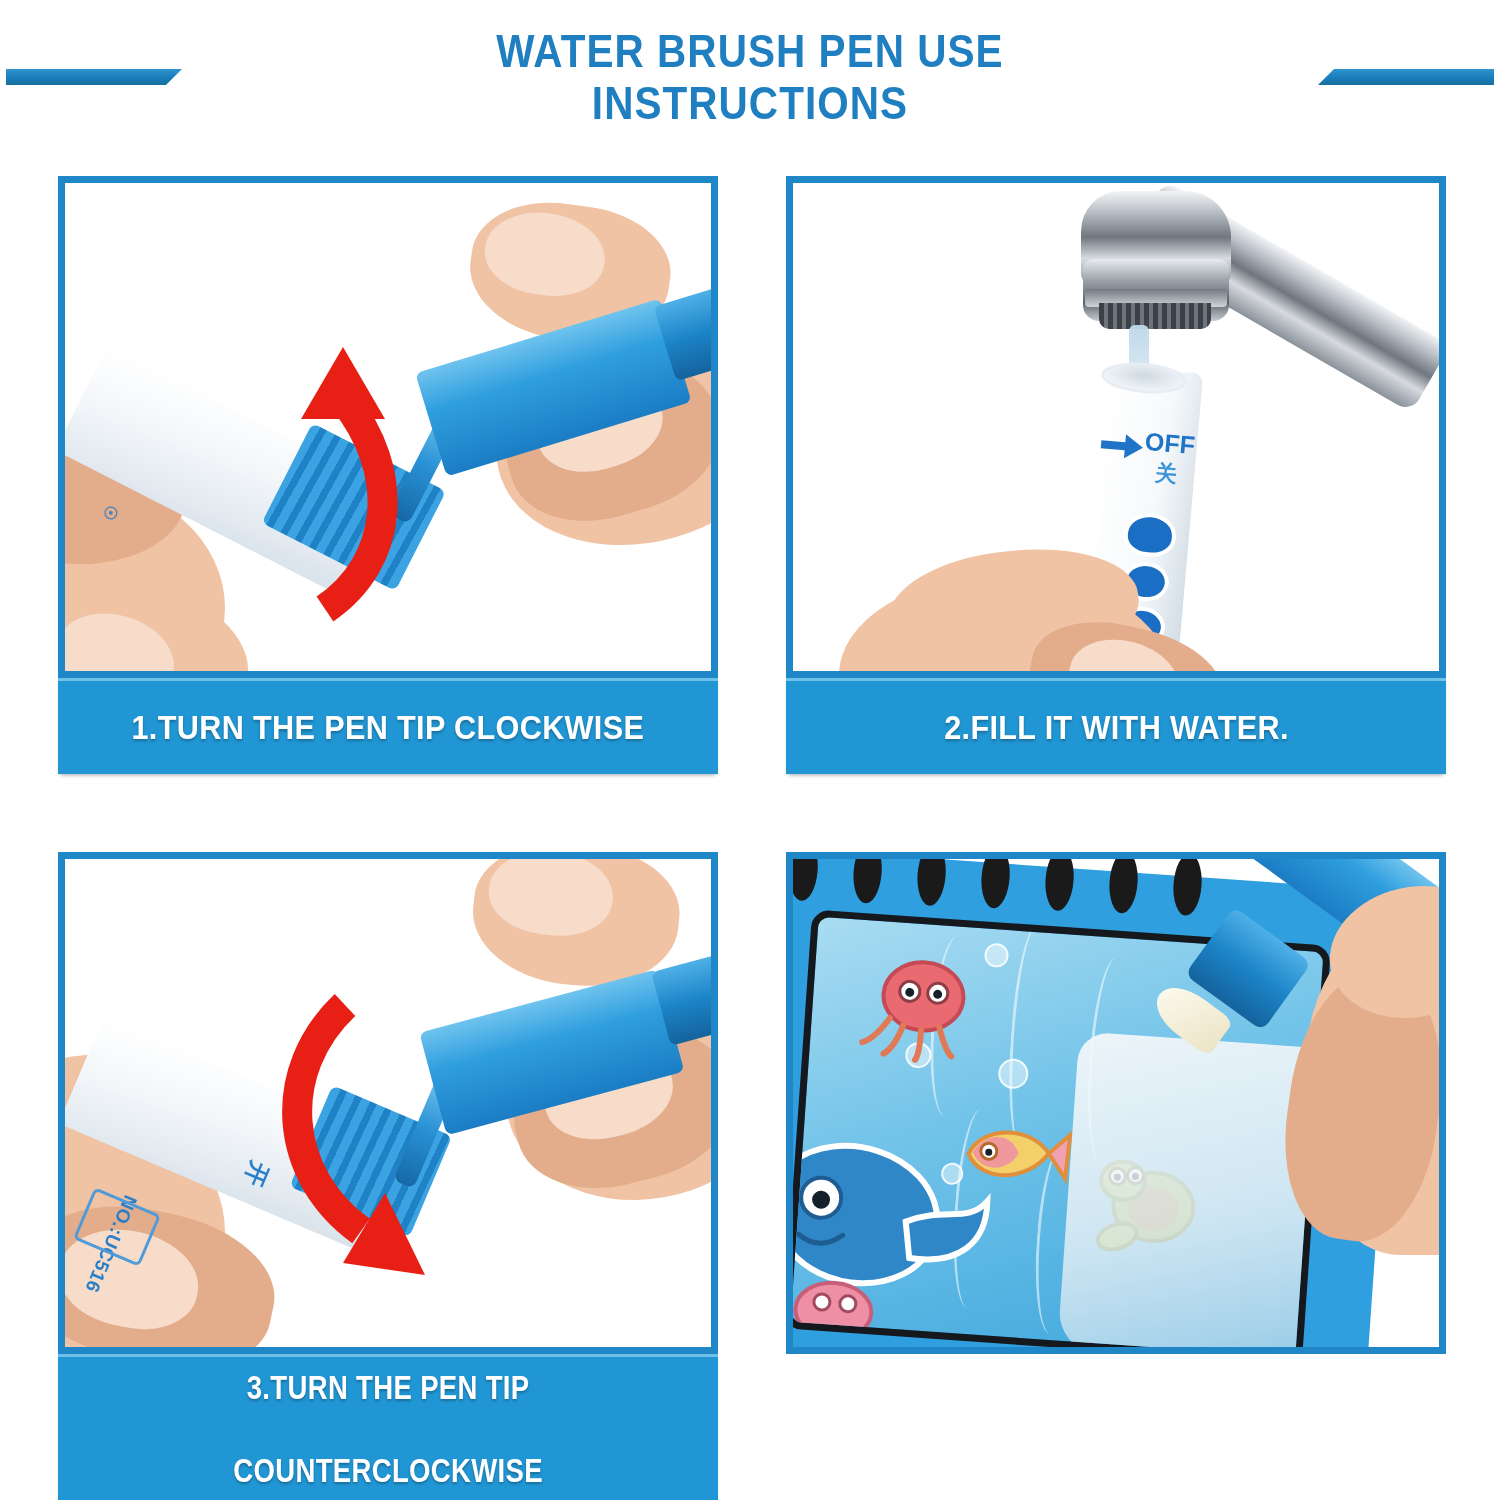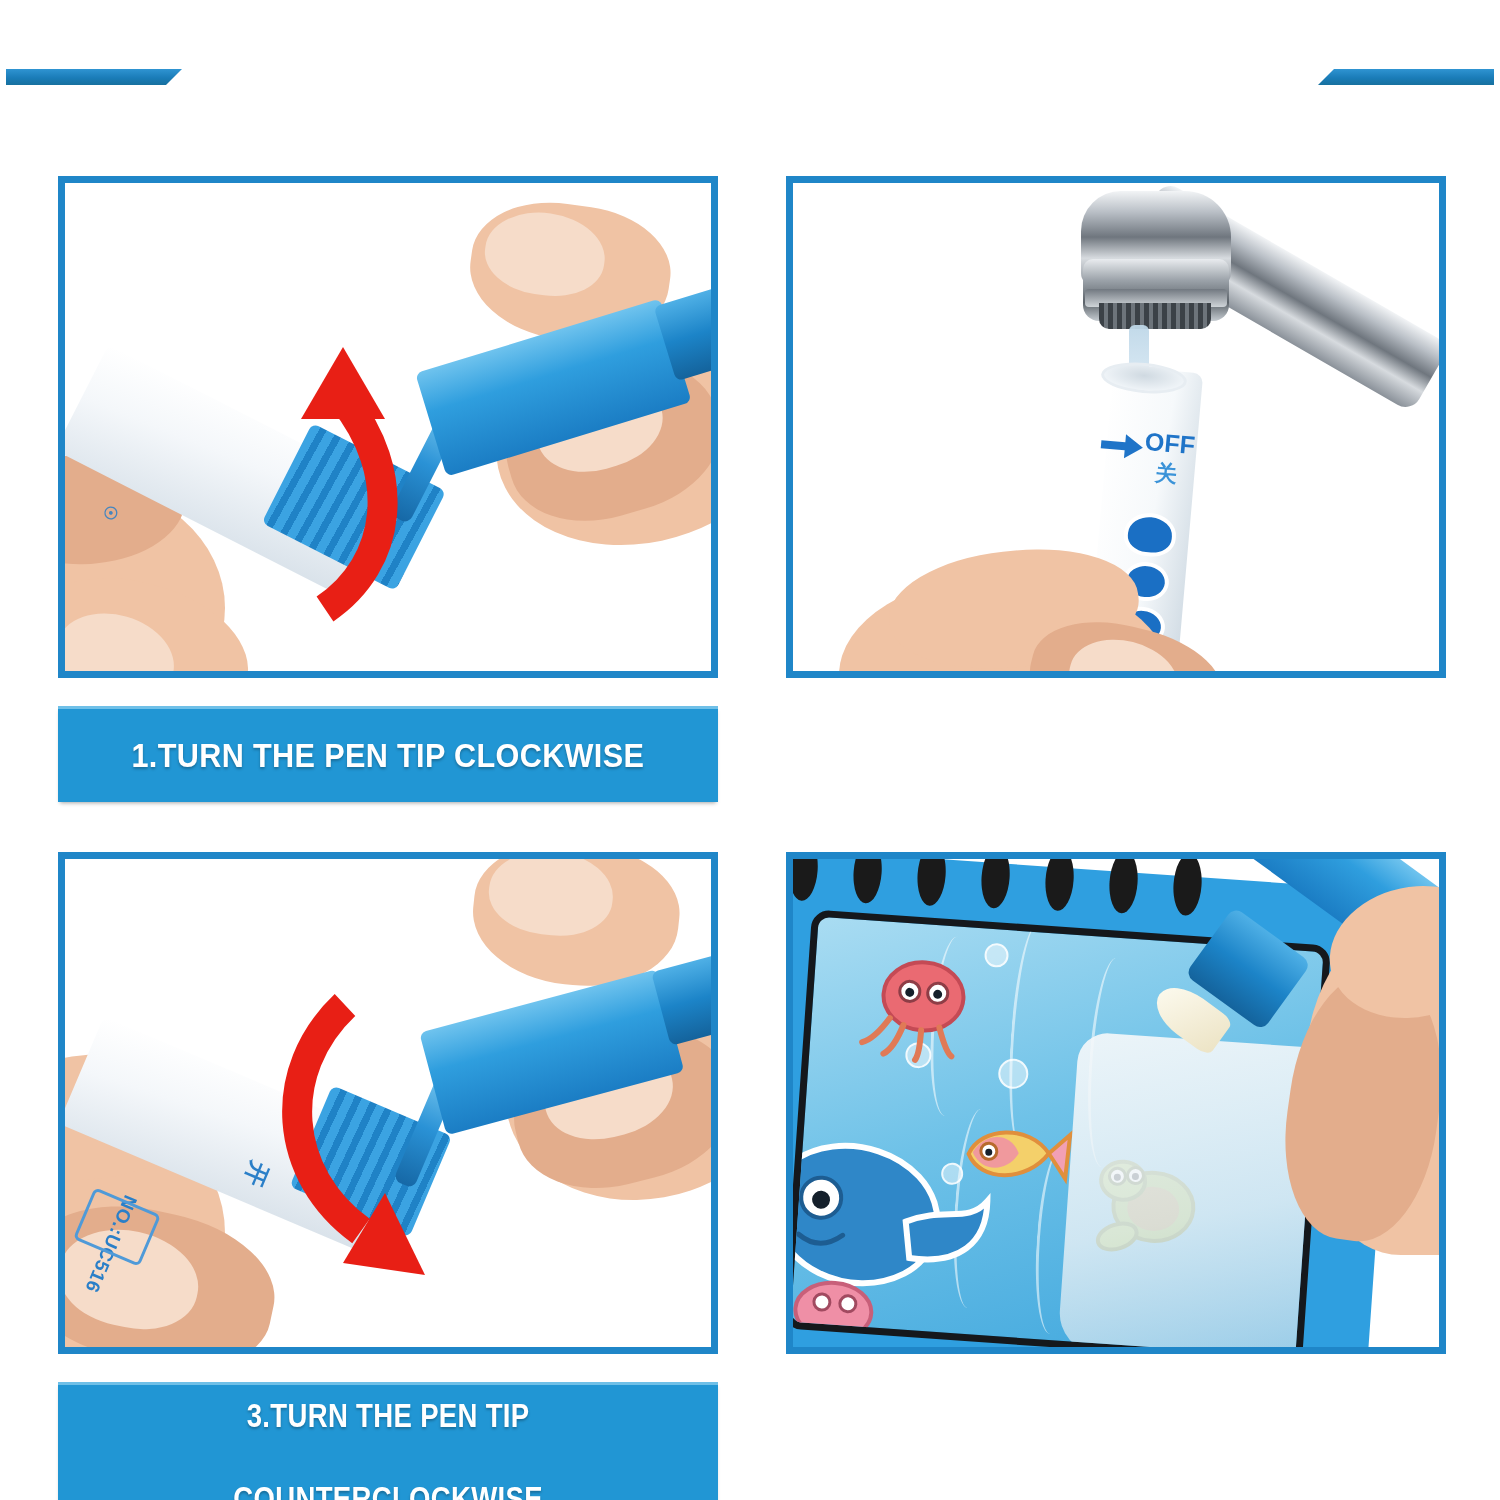--- a/index.html
+++ b/index.html
@@ -68,21 +68,20 @@
   .caption {
     width:660px;
     background:#2196d4;
     border-top:3px solid #6fc0e8;
     color:#ffffff;
     display:flex;
     align-items:center;
     justify-content:center;
     text-align:center;
     box-shadow:0 3px 4px -2px rgba(0,0,0,0.35);
-    margin-top:28px;
   }
   .cap-1line { height:96px; }
   .cap-2line { height:148px; }
   .caption span {
     font-weight:bold;
     font-size:34px;
     letter-spacing:0.4px;
     transform:scaleX(0.9);
     line-height:1.22;
     text-shadow:0 2px 3px rgba(0,0,0,0.28);
@@ -149,20 +148,24 @@
     border-left:3px solid rgba(255,255,255,0.55);
     border-radius:50%;
   }
 </style>
 </head>
 <body>
 
 <div class="header">
   <div class="deco left"></div>
   <div class="deco right"></div>
+  <div class="title-block">
+    <span class="title-line">WATER BRUSH PEN USE</span>
+    <span class="title-line">INSTRUCTIONS</span>
+  </div>
 </div>
 
 <div class="grid">
 
   <div class="panel p1">
     <div class="photo">
       <div class="art">
 
         <div class="skin" style="left:-130px; top:300px; width:290px; height:250px;"></div>
         <div class="skin" style="left:-40px; top:400px; width:225px; height:140px; transform:rotate(16deg); border-radius:48% 48% 40% 40%;"></div>
@@ -232,20 +235,23 @@
           <div style="width:46px;height:44px;border-radius:50%;background:#1a6fc4;border:4px solid #fff;"></div>
           <div style="width:46px;height:44px;border-radius:50%;background:#1a6fc4;border:4px solid #fff;"></div>
           <div style="width:50px;height:46px;border-radius:45% 45% 50% 50%;background:#1a6fc4;border:4px solid #fff;"></div>
         </div>
 
         <div class="skin" style="left:46px; top:392px; width:330px; height:200px;"></div>
         <div class="skin" style="left:96px; top:368px; width:250px; height:116px; transform:rotate(-6deg); border-radius:48%;"></div>
         <div class="skin2" style="left:236px; top:444px; width:196px; height:112px; transform:rotate(14deg); border-radius:46%;"></div>
         <div class="nail" style="left:276px; top:458px; width:110px; height:74px; transform:rotate(14deg);"></div>
       </div>
+    </div>
+    <div class="caption cap-1line">
+      <span>2.FILL IT WITH WATER.</span>
     </div>
   </div>
 
   <div class="panel p3">
     <div class="photo">
       <div class="art">
 
         <div class="skin" style="left:-140px; top:240px; width:300px; height:268px;"></div>
         <div class="skin" style="left:-90px; top:196px; width:230px; height:124px; transform:rotate(-6deg); border-radius:48%;"></div>
         <div class="skin2" style="left:-40px; top:352px; width:250px; height:150px; transform:rotate(12deg); border-radius:46% 46% 42% 42%;"></div>

